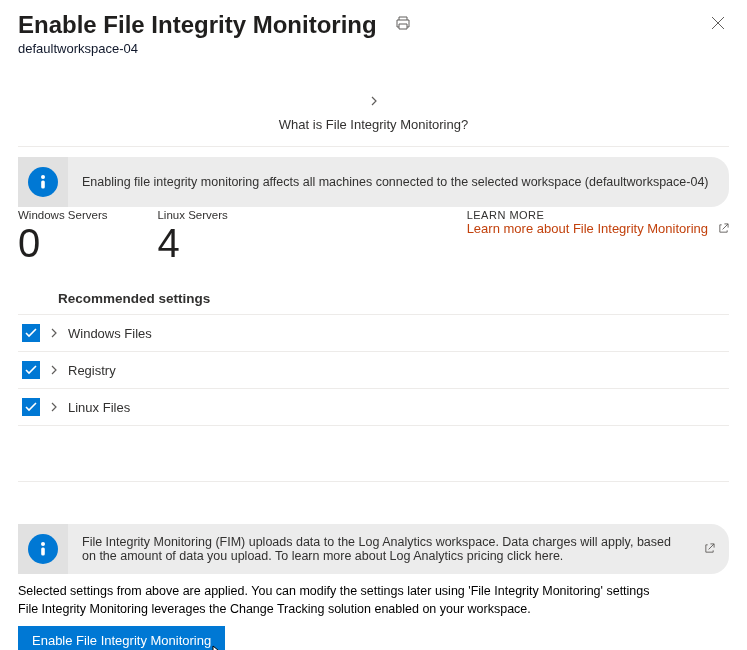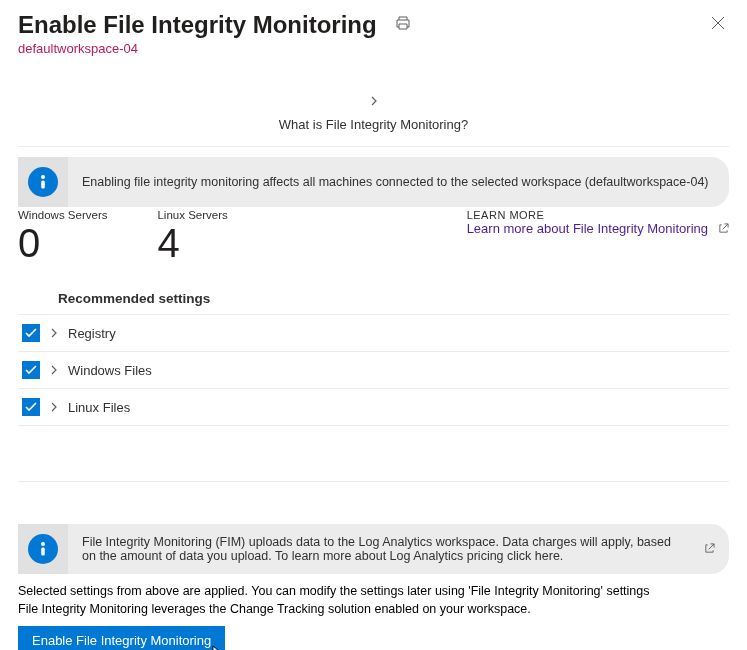--- a/index.html
+++ b/index.html
@@ -27,21 +27,21 @@
     cursor: pointer;
     color: #605e5c;
   }
   .close-btn {
     margin-left: auto;
     font-size: 18px;
     padding: 4px;
   }
   .subtitle {
     font-size: 13px;
-    color: #be185d;
+    color: #0f172a;
     margin-top: 2px;
   }
   .expander {
     display: flex;
     align-items: center;
     gap: 8px;
     font-size: 13px;
     color: #323130;
     margin-top: 38px;
     padding-bottom: 14px;
@@ -116,21 +116,21 @@
     margin-left: auto;
     display: flex;
     flex-direction: column;
   }
   .learn-more-label {
     font-size: 11px;
     letter-spacing: 0.5px;
     color: #323130;
   }
   .learn-more-link {
-    color: #4c1d95;
+    color: #c2410c;
     font-size: 13px;
     text-decoration: none;
     display: flex;
     align-items: center;
     gap: 10px;
     cursor: pointer;
   }
   .settings-section {
     margin-top: 28px;
     padding-left: 40px;
@@ -265,34 +265,34 @@
     <div class="checkbox">
       <svg width="12" height="10" viewBox="0 0 12 10">
           <path fill="none" stroke="#fff" stroke-width="1.6" d="M1 5l3 3 7-7"></path>
         </svg>
     </div>
     <span class="chev">
       <svg width="8" height="10" viewBox="0 0 8 10">
           <path fill="none" stroke="#605e5c" stroke-width="1.2" d="M2 1l4 4-4 4"></path>
         </svg>
     </span>
-    <span class="setting-label">Registry</span>
+    <span class="setting-label">Windows Files</span>
   </div>
   <div class="setting-row">
     <div class="checkbox">
       <svg width="12" height="10" viewBox="0 0 12 10">
           <path fill="none" stroke="#fff" stroke-width="1.6" d="M1 5l3 3 7-7"></path>
         </svg>
     </div>
     <span class="chev">
       <svg width="8" height="10" viewBox="0 0 8 10">
           <path fill="none" stroke="#605e5c" stroke-width="1.2" d="M2 1l4 4-4 4"></path>
         </svg>
     </span>
-    <span class="setting-label">Windows Files</span>
+    <span class="setting-label">Registry</span>
   </div>
   <div class="setting-row">
     <div class="checkbox">
       <svg width="12" height="10" viewBox="0 0 12 10">
           <path fill="none" stroke="#fff" stroke-width="1.6" d="M1 5l3 3 7-7"></path>
         </svg>
     </div>
     <span class="chev">
       <svg width="8" height="10" viewBox="0 0 8 10">
           <path fill="none" stroke="#605e5c" stroke-width="1.2" d="M2 1l4 4-4 4"></path>

